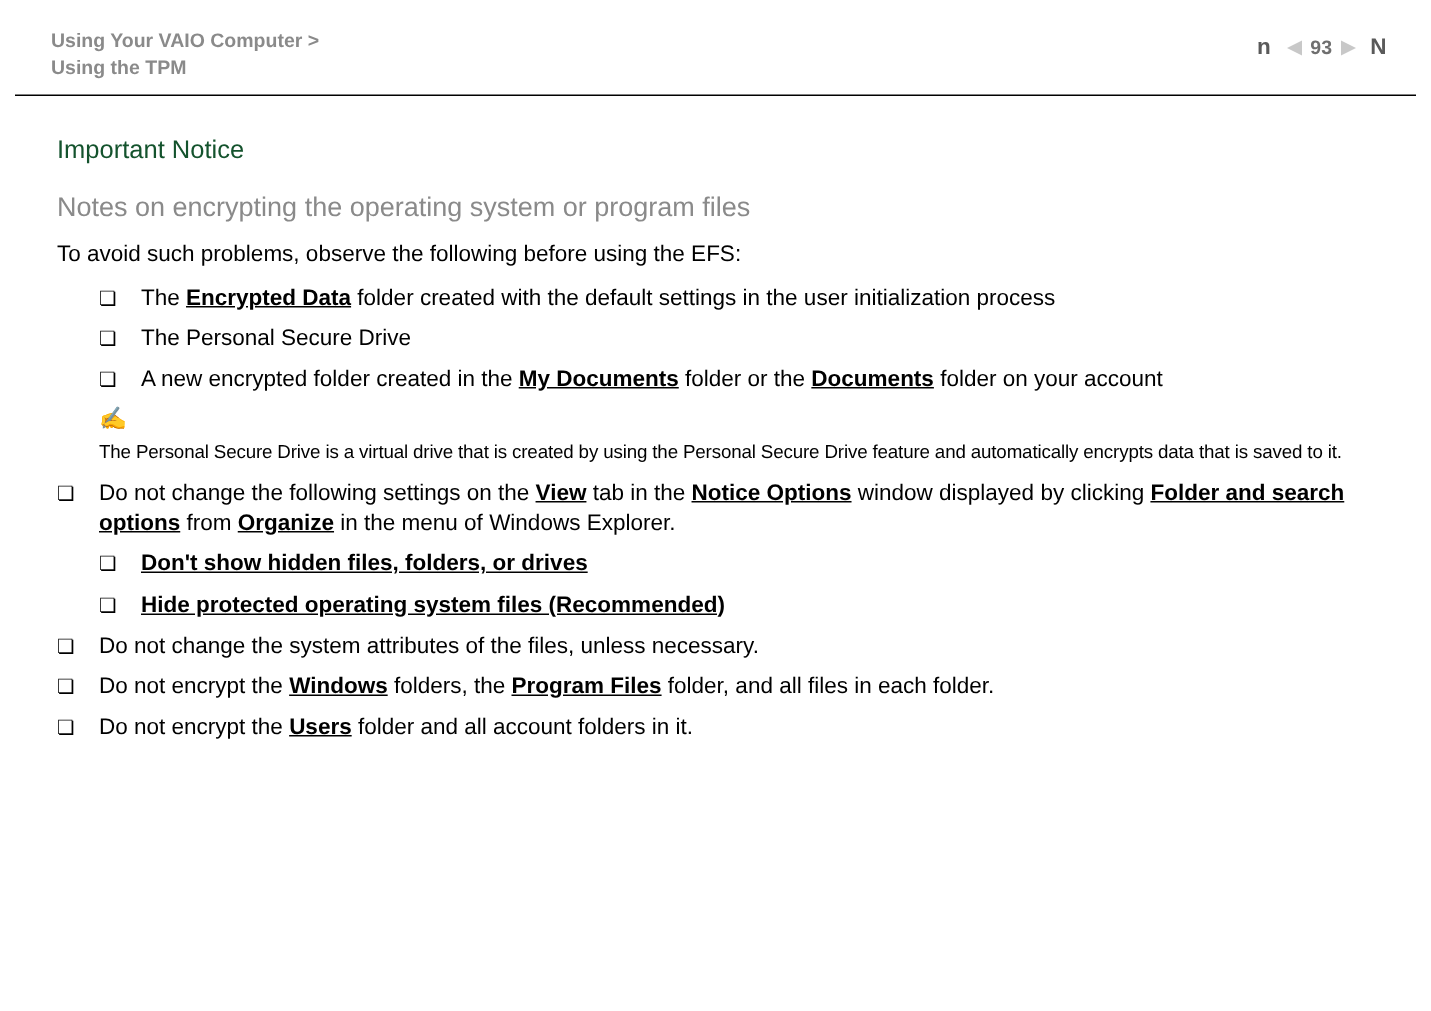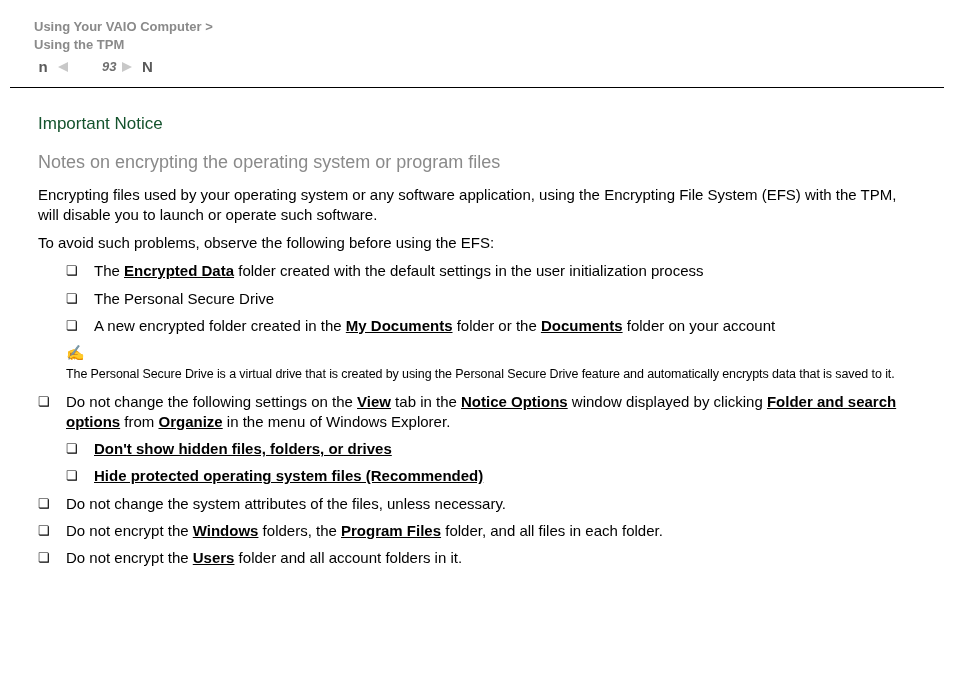--- a/index.html
+++ b/index.html
@@ -17,21 +17,20 @@
     width: 954px;
     height: 674px;
     position: relative;
     overflow: hidden;
   }
   .header {
     display: flex;
     justify-content: space-between;
     align-items: flex-start;
     padding: 18px 26px 0 34px;
-    flex-direction: column;
   }
   .breadcrumb {
     font-size: 13px;
     font-weight: bold;
     color: #8a8a8a;
     line-height: 1.35;
   }
   .pagebox {
     display: flex;
     align-items: center;
@@ -46,25 +45,23 @@
     border-top: 5px solid transparent;
     border-bottom: 5px solid transparent;
     border-right: 10px solid #c8c8c8;
   }
   .tri-right {
     border-top: 5px solid transparent;
     border-bottom: 5px solid transparent;
     border-left: 10px solid #c8c8c8;
   }
   .page-num {
-    font-style: italic;
     font-weight: bold;
     color: #6f6f6f;
     font-size: 13px;
-    margin-left: 28px;
   }
   n-chevron { display:inline-block; width:18px; text-align:center; color:#5a5a5a; font-weight:bold;}
   .rule {
     margin: 10px 10px 0 10px;
     height: 1px;
     background: #000;
   }
   .content {
     padding: 20px 34px 0 38px;
   }
@@ -138,21 +135,20 @@
     <span class="tri tri-right"></span>
     <n-chevron>N</n-chevron>
   </div>
 </div>
 <div class="rule"></div>
 
 <div class="content">
   <h1 class="title">Important Notice</h1>
   <h2 class="subtitle">Notes on encrypting the operating system or program files</h2>
 
-  <p>Encrypting files used by your operating system or any software application, using the Encrypting File System (EFS) with the TPM, will disable you to launch or operate such software.</p>
   <p>To avoid such problems, observe the following before using the EFS:</p>
 
   <ul class="bullets">
 
 
     <ul class="bullets inner">
       <li>
         <span>The </span><b>Encrypted Data</b><span> folder created with the default settings in the user initialization process</span>
       </li>
       <li>

